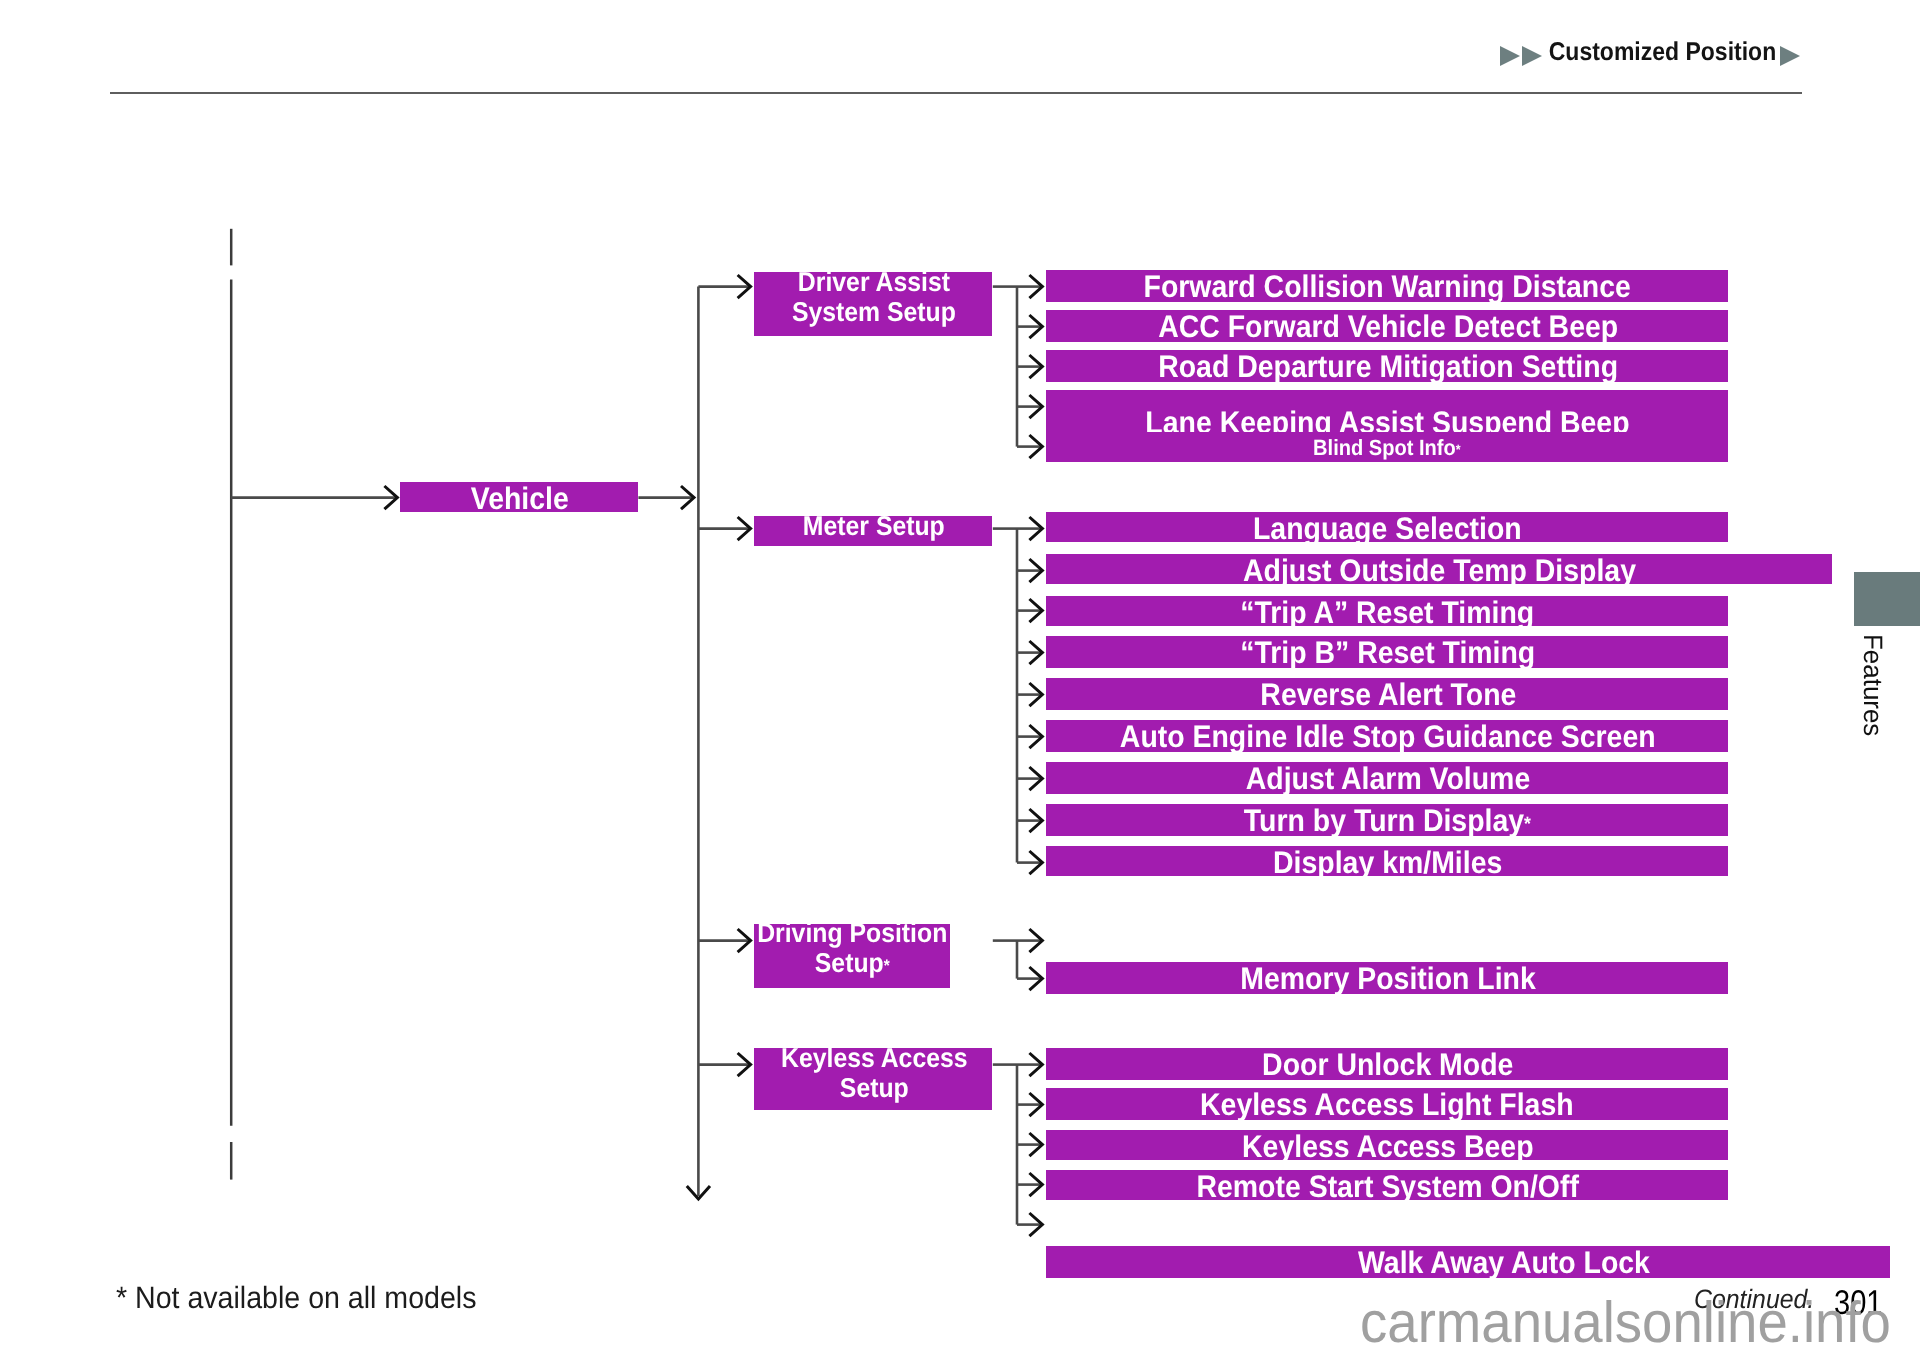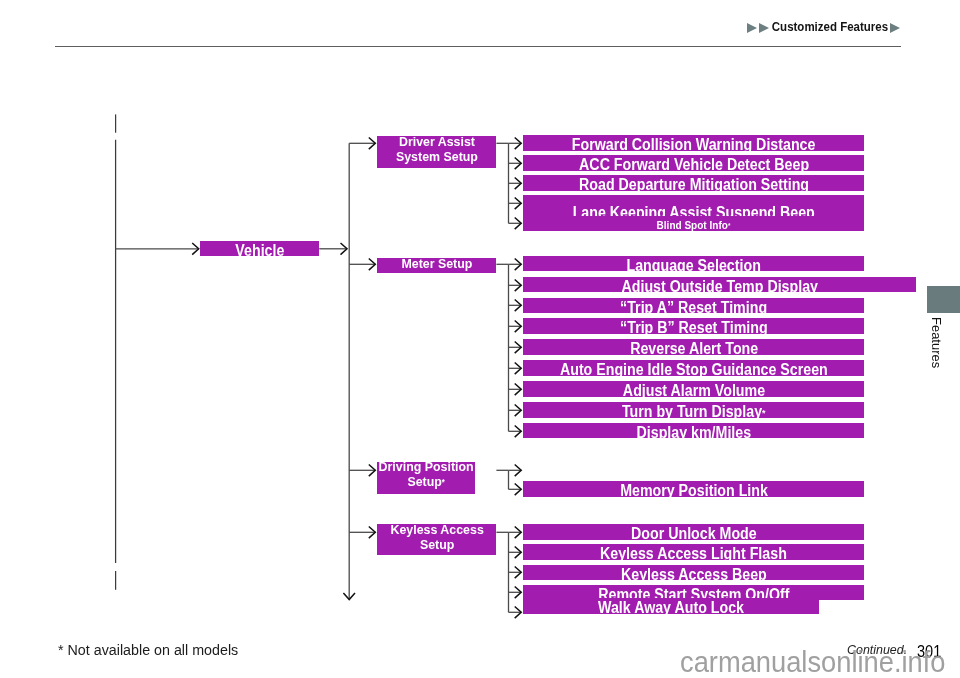--- a/index.html
+++ b/index.html
@@ -49,21 +49,21 @@
   .box.grp2 .inner{transform:scaleX(0.912) translateY(-3.2px);}
   .note{font-size:0.62em;vertical-align:0.065em;letter-spacing:0;}
   svg#lines{position:absolute;left:0;top:0;width:960px;height:678px;pointer-events:none;}
 </style>
 </head>
 <body>
 
 <div id="page">
 
   <div id="header-row">
-    <span id="header-inner"><span class="tri t1"></span><span class="tri t2"></span><span id="header-title">Customized Features</span><span class="tri t3"></span></span>
+    <span id="header-inner"><span class="tri t1"></span><span class="tri t2"></span><span id="header-title">Customized Position</span><span class="tri t3"></span></span>
   </div>
   <div id="header-rule"></div>
 
   <div id="side-tab"></div>
   <div id="side-tab-label">Features</div>
 
   <svg id="lines" viewBox="0 0 960 678">
     <line x1="115.6" y1="114.4" x2="115.6" y2="132.7" stroke="#3c3c3c" stroke-width="1.25"></line>
     <line x1="115.6" y1="139.7" x2="115.6" y2="562.9" stroke="#3c3c3c" stroke-width="1.25"></line>
     <line x1="115.6" y1="571.0" x2="115.6" y2="589.8" stroke="#3c3c3c" stroke-width="1.25"></line>
@@ -198,21 +198,21 @@
   </div>
   <div class="box" style="left:523.2px;top:544.4px;width:341.1px;height:15.7px;font-size:15.6px;">
     <div class="inner"><span>Keyless Access Light Flash</span></div>
   </div>
   <div class="box" style="left:523.2px;top:564.5px;width:341.1px;height:15.7px;font-size:15.6px;">
     <div class="inner"><span>Keyless Access Beep</span></div>
   </div>
   <div class="box" style="left:523.2px;top:584.5px;width:341.1px;height:15.7px;font-size:15.6px;">
     <div class="inner"><span>Remote Start System On/Off</span></div>
   </div>
-  <div class="box" style="left:523.2px;top:598px;width:296px;height:15.7px;font-size:15.6px;">
+  <div class="box" style="left:523.2px;top:623px;width:386px;height:15.7px;font-size:15.6px;padding-left:36px;">
     <div class="inner"><span>Walk Away Auto Lock</span></div>
   </div>
 
   <div id="footnote">* Not available on all models</div>
   <div id="footer-cont"><span>Continued</span><span>.</span></div>
   <div id="page-number">301</div>
   <div id="watermark">carmanualsonline.info</div>
 
 </div>
 

